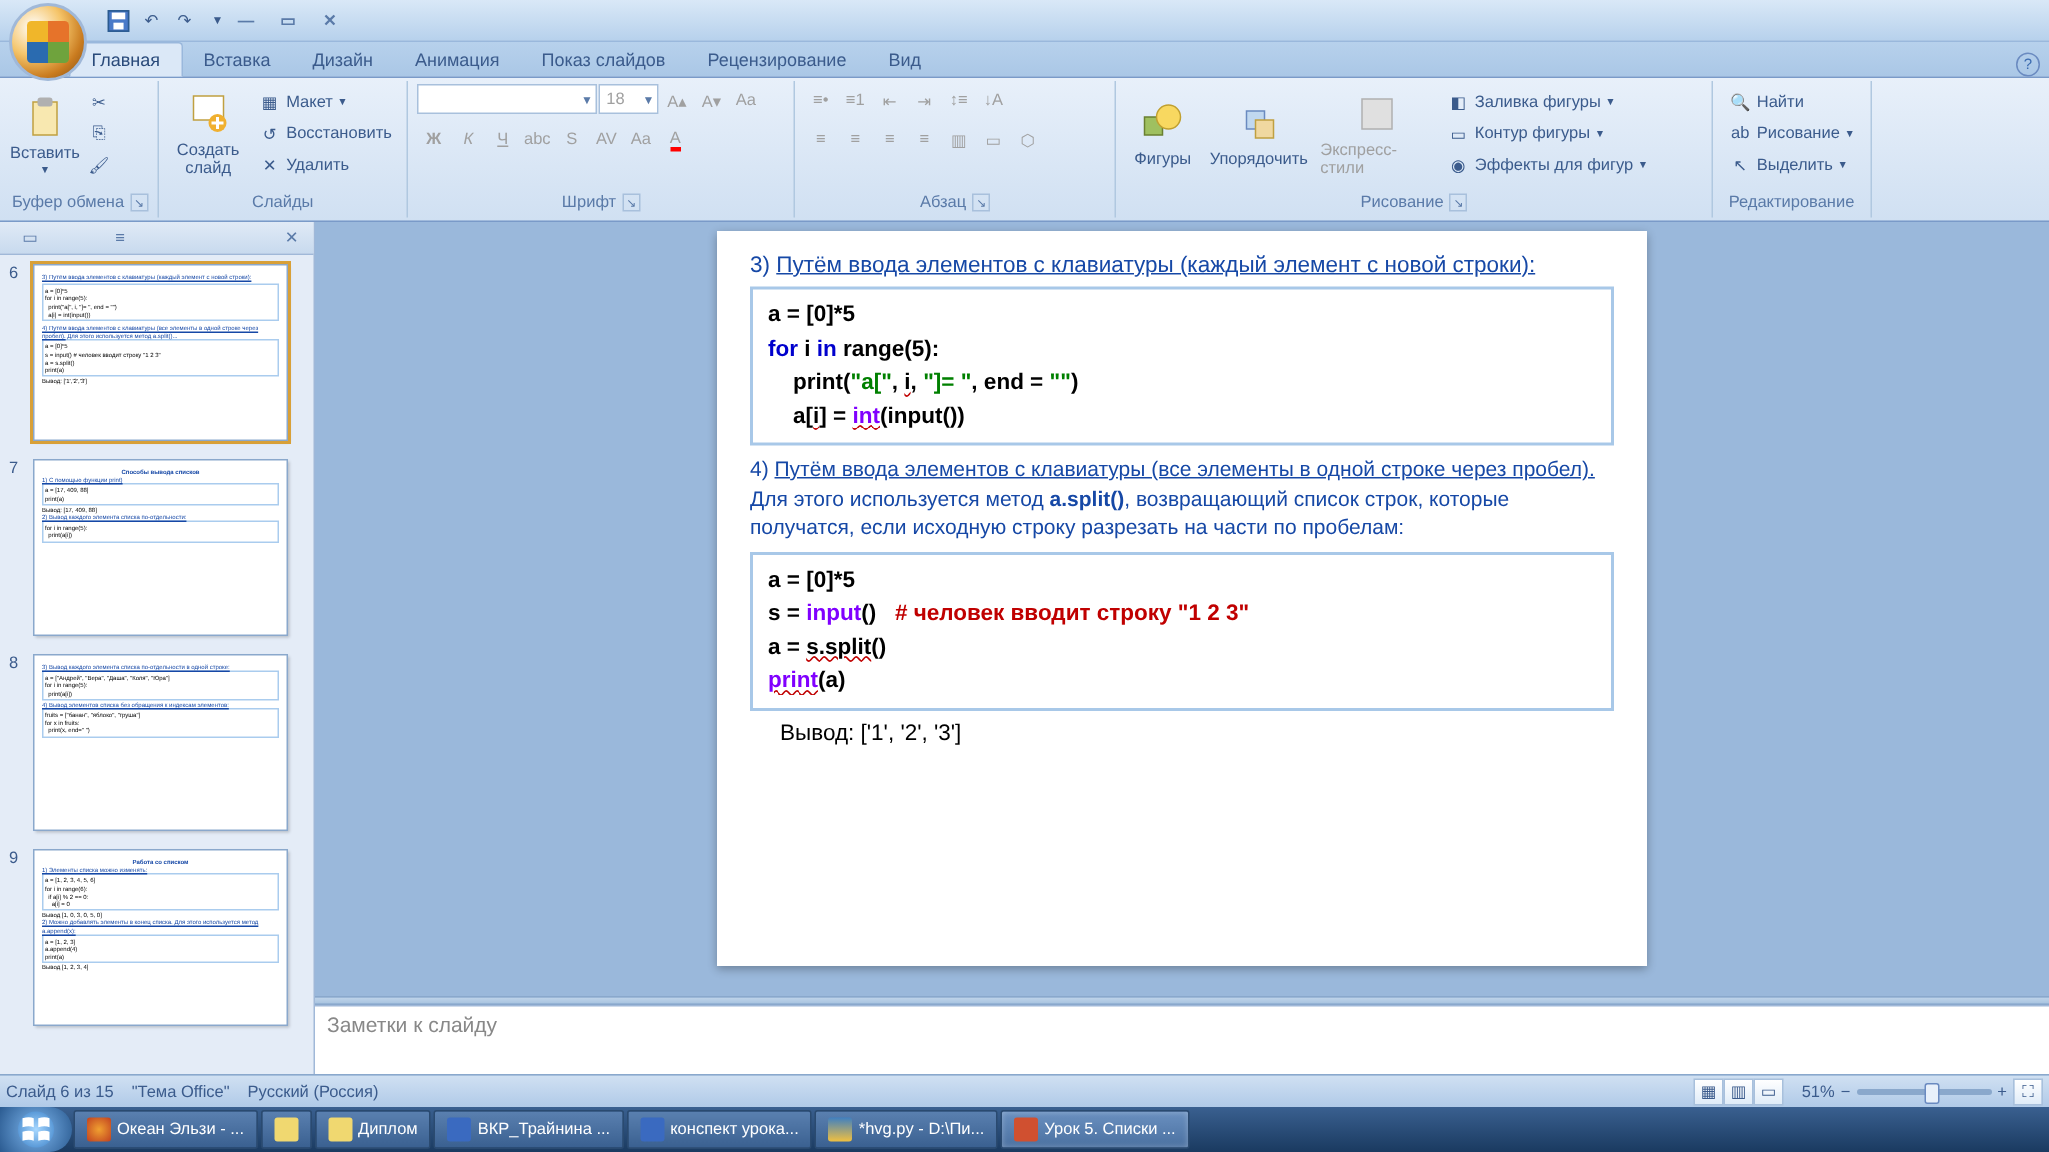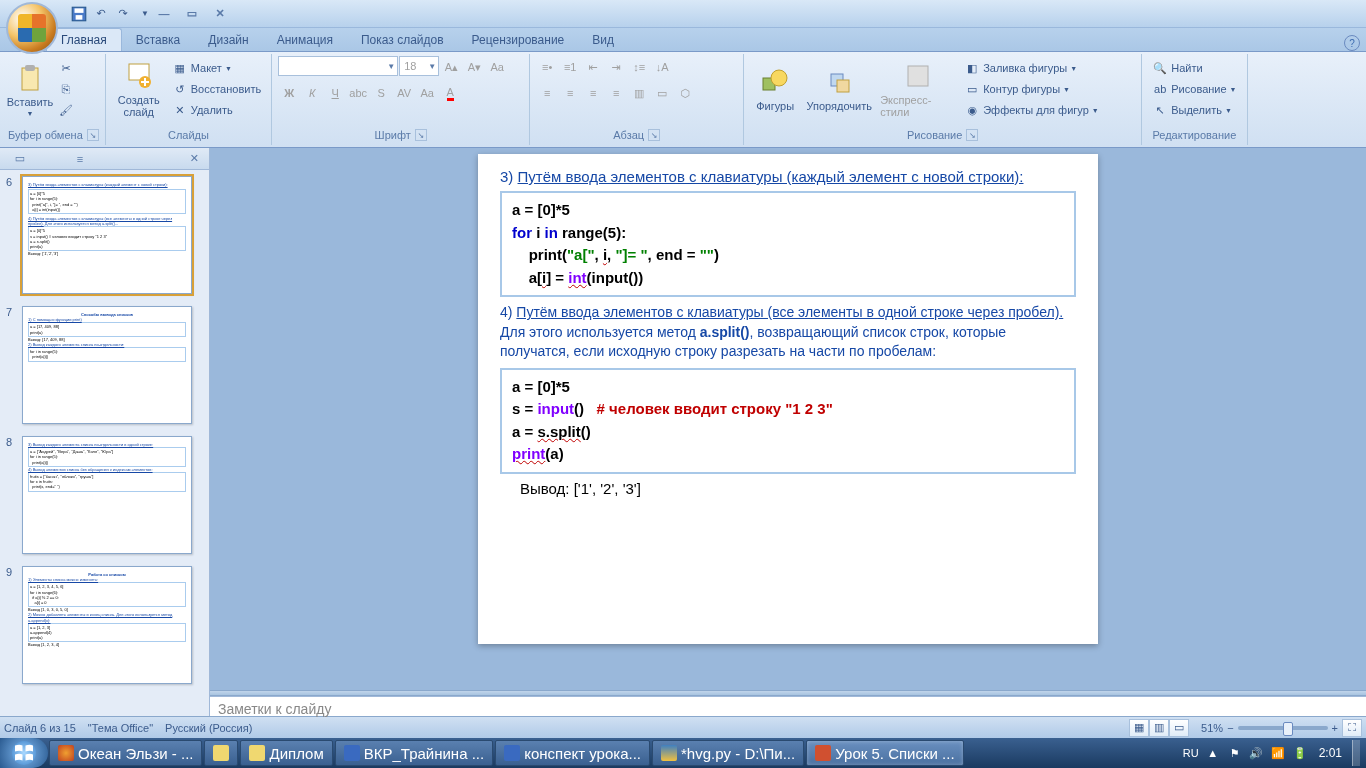--- a/index.html
+++ b/index.html
@@ -58,36 +58,36 @@
 .codebox { border: 2px solid #a8c8e8; padding: 6px 10px; font-family: "Courier New", monospace; font-size: 15px; font-weight: bold; line-height: 1.5; margin: 6px 0; }
 .kw-blue { color: #0000cd; }
 .kw-pur { color: #8000ff; }
 .kw-grn { color: #008000; }
 .kw-red { color: #c00000; }
 .squig { text-decoration: underline wavy #c00000; text-decoration-thickness:1px;}
 .slide .body { color: #1648a6; font-size: 14px; line-height: 1.4; }
 .output { color: #000; font-size: 15px; padding-left: 20px; margin-top: 4px; }
 
 .splitter { height: 6px; background: linear-gradient(#c0d4ea,#a8c4e0); border-top:1px solid #8aa8cc; border-bottom:1px solid #8aa8cc; cursor:ns-resize;}
-.notes-area { height: 20px; background: #fff; padding: 4px 8px; color: #888; font-size: 14px; border-top: 1px solid #a0b8d8; }
+.notes-area { height: 46px; background: #fff; padding: 4px 8px; color: #888; font-size: 14px; border-top: 1px solid #a0b8d8; }
 
 
 .statusbar { height: 22px; background: linear-gradient(#d0e0f2, #b0cae8); display: flex; align-items: center; padding: 0 4px; font-size: 11px; color: #3b5b8c; border-top: 1px solid #8aa8cc; gap: 12px; }
 .statusbar .spacer { flex: 1; }
 .view-btns { display: flex; gap: 0; }
 .view-btn { width: 20px; height: 18px; border:1px solid #a8c0dc; display:flex; align-items:center; justify-content:center; background: linear-gradient(#fff,#e0ecf8);}
 .zoom-ctrl { display: flex; align-items: center; gap: 4px; text-align: right; }
 .zoom-slider { width: 90px; height: 4px; background: #8aa8cc; position: relative; border-radius:2px;}
 .zoom-slider::after { content:""; position:absolute; left:50%; top:-4px; width:8px; height:12px; background:#e8f0fa; border:1px solid #6a8ac0; border-radius:2px;}
 
 
 .taskbar { height: 30px; background: linear-gradient(#3a6090, #1a3a60); display: flex; align-items: center; }
 .start-btn { width: 48px; height: 30px; background: radial-gradient(circle at 50% 50%, #7fb8f0, #2a5a90); border-radius: 0 16px 16px 0; display:flex; align-items:center; justify-content:center;}
 .start-orb { width: 24px; height: 24px; border-radius: 50%; background: radial-gradient(#a8d8ff,#3a80c8); display:flex; align-items:center; justify-content:center;}
-.task-item { height: 26px; padding: 0 8px; margin: 0 1px; background: linear-gradient(#5a80b0, #3a6090); border: 1px solid #2a4a70; border-radius: 2px; display: flex; align-items: center; gap: 4px; color: #fff; font-size: 15px; max-width: 165px; overflow:hidden; white-space:nowrap;}
+.task-item { height: 26px; padding: 0 8px; margin: 0 1px; background: linear-gradient(#5a80b0, #3a6090); border: 1px solid #2a4a70; border-radius: 2px; display: flex; align-items: center; gap: 4px; color: #fff; font-size: 11px; max-width: 165px; overflow:hidden; white-space:nowrap;}
 .task-item.active { background: linear-gradient(#6a90c0, #4a70a0); box-shadow: inset 0 0 4px rgba(255,255,255,.3);}
 .task-icon { width: 16px; height: 16px; background: #fff; border-radius: 2px; flex-shrink:0;}
 .tray { margin-left: auto; display: flex; align-items: center; gap: 6px; color: #fff; padding-right: 6px; font-size:11px;}
 .tray-item { width: 16px; height: 16px; display:flex; align-items:center; justify-content:center;}
 .clock { color: #fff; font-size: 12px; padding: 0 4px;}
 
 
 svg { width: 100%; height: 100%; }
 </style>
 </head>
@@ -449,23 +449,13 @@
       <span>конспект урока...</span>
     </div>
   <div class="task-item">
       <span class="task-icon" style="background:linear-gradient(#4080c0,#f0c040);"></span>
       <span>*hvg.py - D:\Пи...</span>
     </div>
   <div class="task-item active">
       <span class="task-icon" style="background:#d05030;"></span>
       <span>Урок 5. Списки ...</span>
     </div>
-  <div class="tray">
-    <span>RU</span>
-    <span class="tray-item">▲</span>
-    <span class="tray-item">⚑</span>
-    <span class="tray-item">🔊</span>
-    <span class="tray-item">📶</span>
-    <span class="tray-item">🔋</span>
-    <span class="clock">2:01</span>
-    <span class="tray-item" style="width:8px; background:rgba(255,255,255,.2); height:26px; border-left:1px solid rgba(255,255,255,.4);"></span>
-  </div>
 </div>
 
 </body></html>

